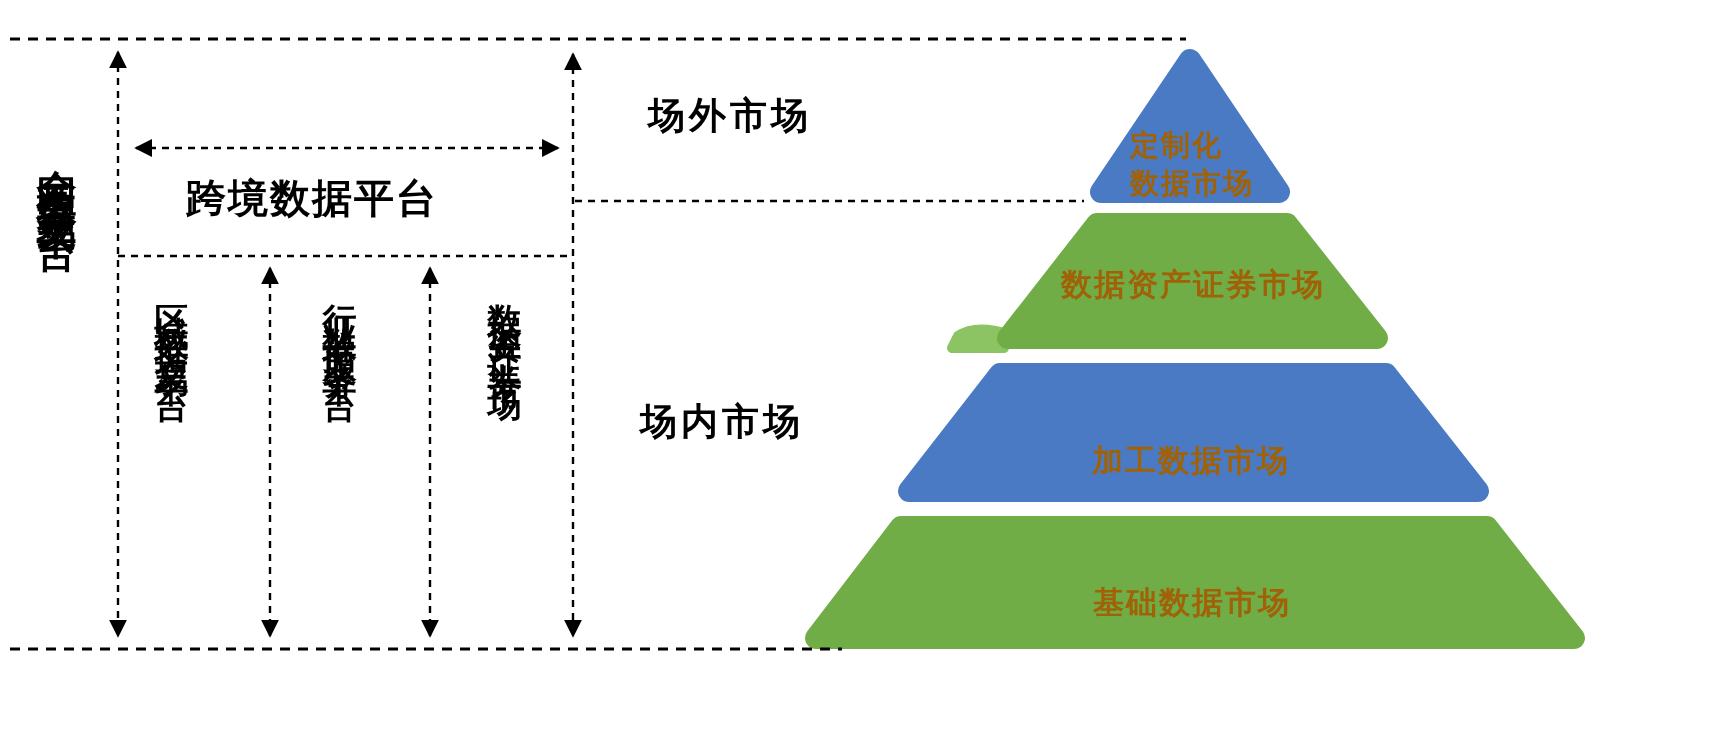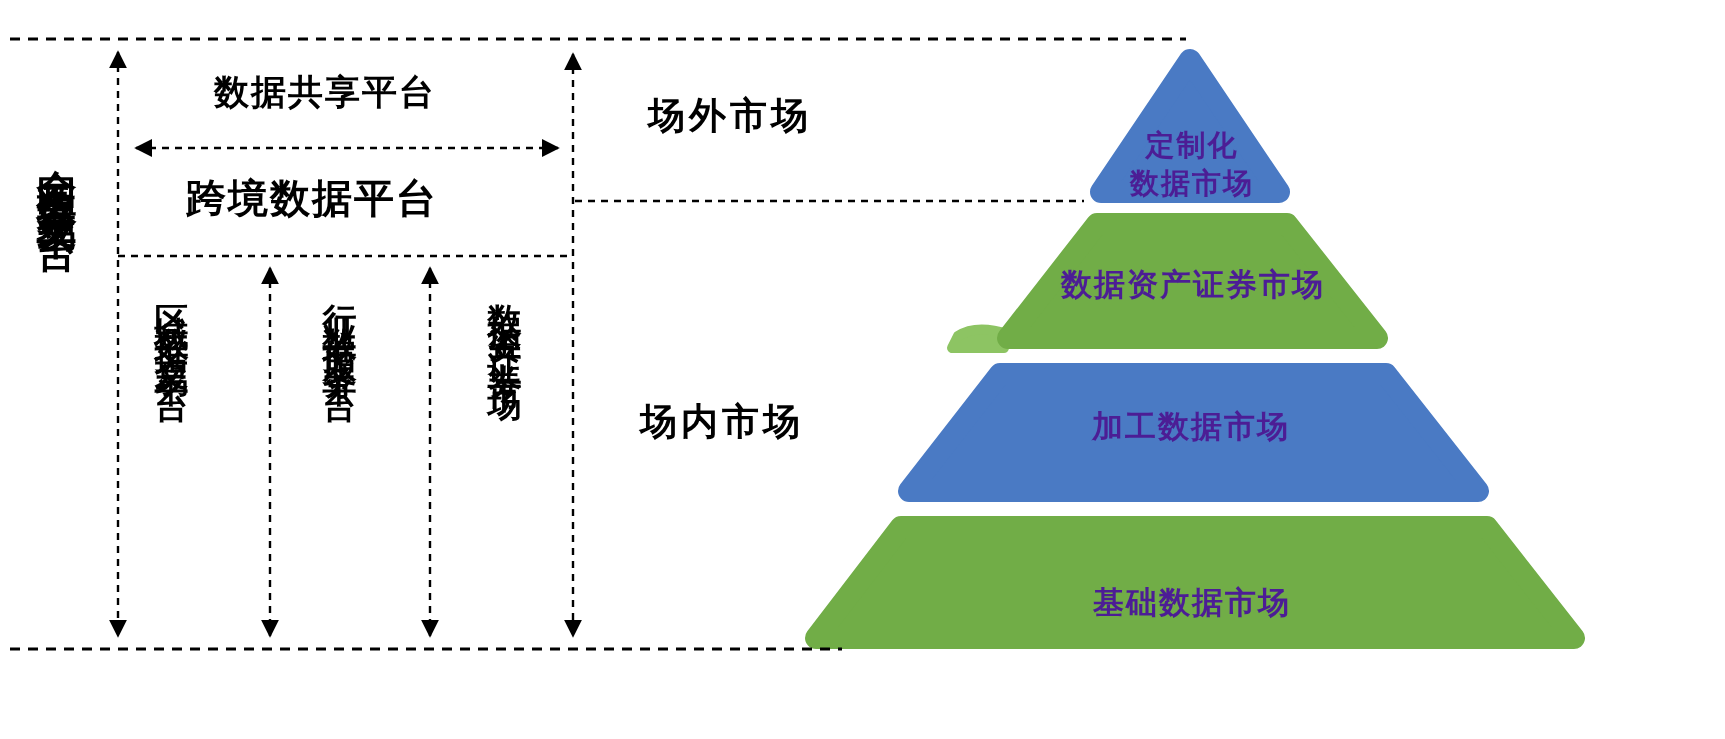--- a/index.html
+++ b/index.html
@@ -33,22 +33,21 @@
     writing-mode: vertical-rl;
     text-orientation: upright;
     font-weight: 700;
     color: #000000;
     line-height: 1;
   }
   .pyr-label {
     position: absolute;
     transform: translate(-50%, -50%);
     font-weight: 700;
-    color: #4c1d95;
-    text-align: center;
+    color: #a16207;
     white-space: pre-line;
     letter-spacing: 2px;
     line-height: 1.3;
   }
 </style>
 </head>
 <body>
 
 <div class="canvas">
 
@@ -75,36 +74,35 @@
       <line x1="573" y1="54" x2="573" y2="636" marker-start="url(#ah)" marker-end="url(#ah)"></line>
       <line x1="575" y1="201" x2="1084" y2="201"></line>
       <line x1="118" y1="256" x2="573" y2="256"></line>
       <line x1="270" y1="268" x2="270" y2="636" marker-start="url(#ah)" marker-end="url(#ah)"></line>
       <line x1="430" y1="268" x2="430" y2="636" marker-start="url(#ah)" marker-end="url(#ah)"></line>
     </g>
   </svg>
 
   <div class="vtext" style="left:57px; top:137px; font-size:40px; letter-spacing:9px;">全国数据交易平台</div>
 
-  <div class="htext" style="left:325px; top:92px; font-size:35px; letter-spacing:2px;">数据共享平台</div>
 
   <div class="htext" style="left:312px; top:198px; font-size:40px; letter-spacing:2px;">跨境数据平台</div>
 
   <div class="vtext" style="left:172px; top:277px; font-size:34px; letter-spacing:12px;">区域数据交易平台</div>
 
   <div class="vtext" style="left:340px; top:277px; font-size:34px; letter-spacing:12px;">行业数据服务平台</div>
 
   <div class="vtext" style="left:505px; top:277px; font-size:34px; letter-spacing:12px;">数据资产证券市场</div>
 
   <div class="htext" style="left:722px; top:116px; font-size:37px; letter-spacing:4px;margin-left:8px;">场外市场</div>
 
   <div class="htext" style="left:722px; top:422px; font-size:37px; letter-spacing:4px;">场内市场</div>
 
   <div class="pyr-label" style="left:1192px; top:165px; font-size:29px;">定制化
 数据市场</div>
 
   <div class="pyr-label" style="left:1193px; top:285px; font-size:31px;">数据资产证券市场</div>
 
-  <div class="pyr-label" style="left:1191px; top:427px; font-size:31px;">加工数据市场</div>
+  <div class="pyr-label" style="left:1191px; top:461px; font-size:31px;">加工数据市场</div>
 
   <div class="pyr-label" style="left:1192px; top:603px; font-size:31px;">基础数据市场</div>
 
 </div>
 
 </body></html>

